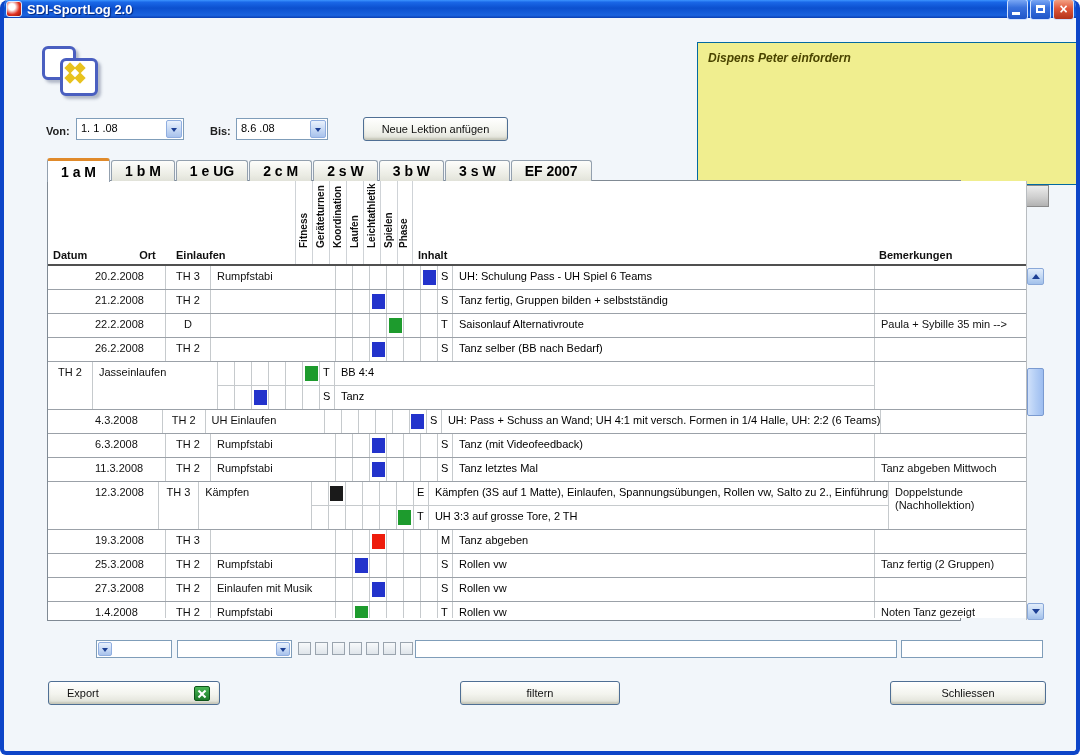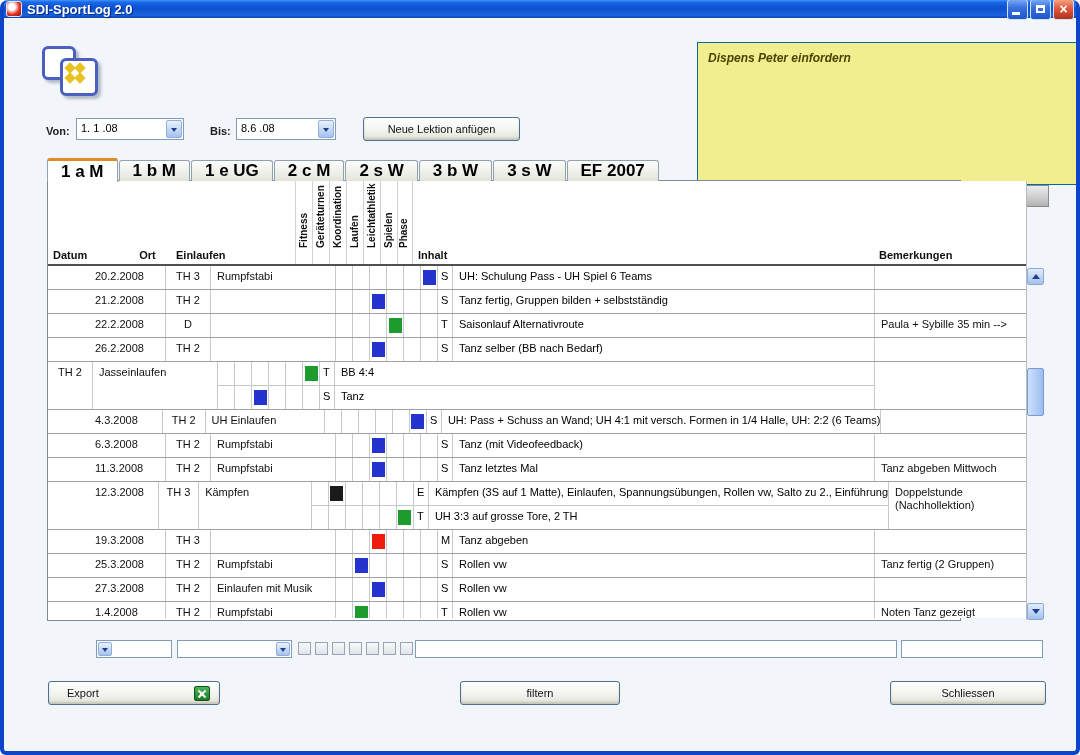--- a/index.html
+++ b/index.html
@@ -79,21 +79,21 @@
     font-size:13px; font-weight:bold; font-style:italic; color:#1a1a5e;
   }
 
   
   .tabs { position:absolute; left:43px; top:127px; height:24px; display:flex; align-items:flex-end; z-index:3; }
   .tab {
     height:20px; padding:10px 13px; margin-right:1px;
     border:1px solid #93a0ae; border-bottom:none; border-radius:3px 3px 0 0;
     background:linear-gradient(180deg,#fdfdfb 0%,#ececе4 70%,#e2e3da 100%);
     background:linear-gradient(180deg,#fdfdfb 0%,#ebece4 70%,#e1e2d9 100%);
-    font-size:17px; font-weight:bold; display:flex; align-items:center;
+    font-size:14px; font-weight:bold; display:flex; align-items:center;
   }
   .tab.active {
     height:24px; background:#fff; border-top:3px solid #e08a2a; position:relative; z-index:4;
     margin-bottom:-1px;
   }
 
   
   .table-region {
     position:absolute; left:43px; top:150px; width:914px; height:441px;
     background:#fff; border:1px solid #808a94; display:flex; z-index:2;
@@ -196,28 +196,28 @@
 
     <div class="lbl" style="left:42px; top:95px;">Von:</div>
     <div class="combo" style="left:72px; top:88px; width:108px;">
       <div class="value">1. 1 .08</div>
       <div class="arrow-btn">
           <div class="arrow-down"></div>
         </div>
     </div>
 
     <div class="lbl" style="left:206px; top:95px;">Bis:</div>
-    <div class="combo" style="left:232px; top:88px; width:100px;">
+    <div class="combo" style="left:232px; top:88px; width:92px;">
       <div class="value">8.6 .08</div>
       <div class="arrow-btn">
           <div class="arrow-down"></div>
         </div>
     </div>
 
-    <div class="xp-btn" style="left:359px; top:87px; width:157px;">Neue Lektion anfügen</div>
+    <div class="xp-btn" style="left:359px; top:87px; width:145px;">Neue Lektion anfügen</div>
 
     <div class="notes-panel">Dispens Peter einfordern</div>
     <div class="notes-header">Notizen</div>
 
     <div class="tabs">
         <div class="tab active">1 a M</div>
         <div class="tab">1 b M</div>
         <div class="tab">1 e UG</div>
         <div class="tab">2 c M</div>
         <div class="tab">2 s W</div>

